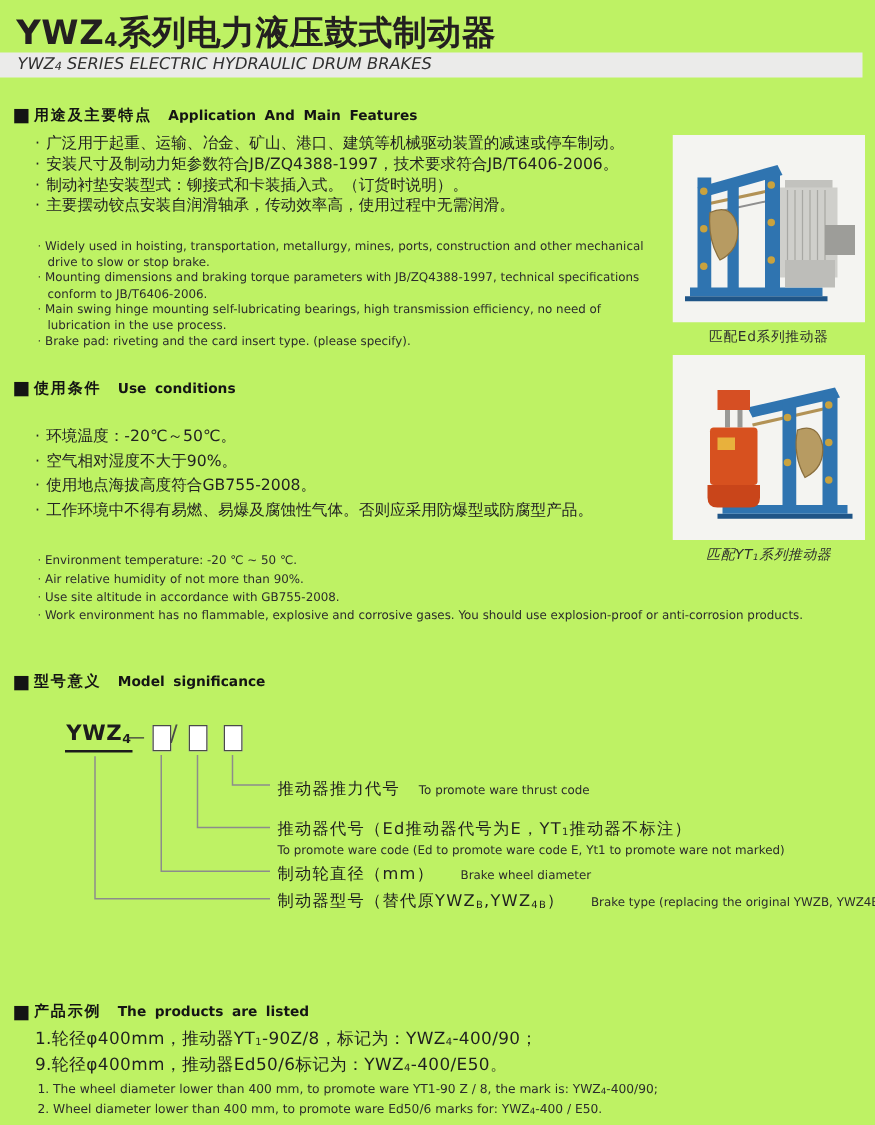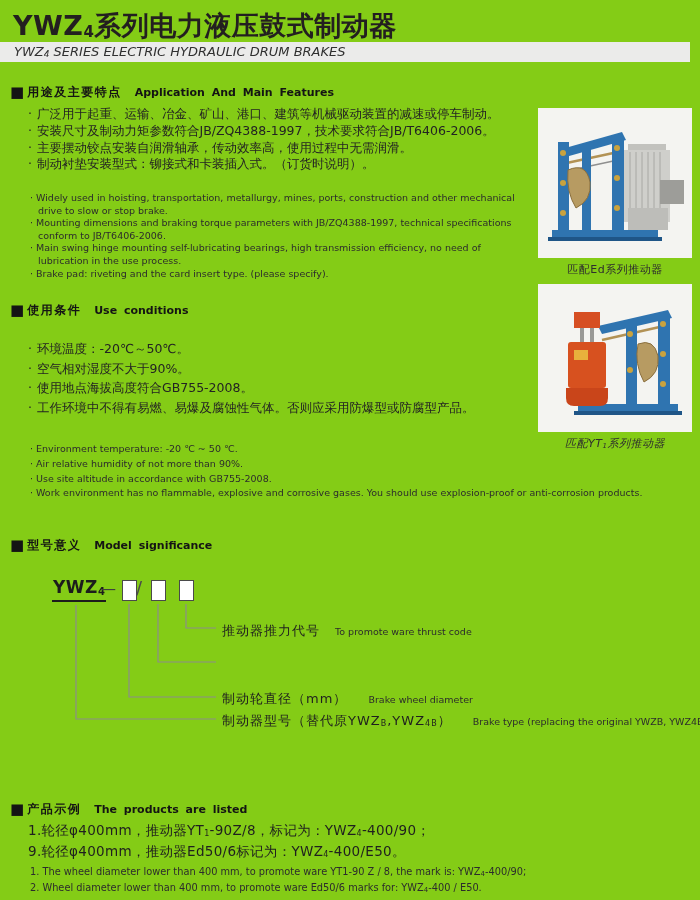--- a/index.html
+++ b/index.html
@@ -1,17 +1,17 @@
 <!DOCTYPE html>
 <html><head>
 <meta charset="utf-8">
 <style>
   html,body{margin:0;padding:0;background:#fff;}
   .page{
-    position:relative;width:700px;height:900px;background:#84cc16;overflow:hidden;
+    position:relative;width:700px;height:900px;background:#bef264;overflow:hidden;
     font-family:"DejaVu Sans","Liberation Sans",sans-serif;color:#231f20;
   }
   
   .title{position:absolute;left:13px;top:8px;font-size:27px;font-weight:700;letter-spacing:.5px;white-space:nowrap;}
   .title .sb{font-size:15px;vertical-align:-2px;}
   .graybar{position:absolute;left:0;top:42px;width:690px;height:20px;background:#ebebea;}
   .subtitle{position:absolute;left:14px;top:0;line-height:20px;font-size:13px;color:#303030;white-space:nowrap;font-style:italic;}
   .subtitle .sb{font-size:9px;vertical-align:-1px;}
   
   .sechead{position:absolute;left:10px;display:flex;align-items:center;white-space:nowrap;}
@@ -74,22 +74,22 @@
 
   <div class="sechead" style="top:84px">
     <span class="sq">■</span>
     <span class="zh">用途及主要特点</span>
     <span class="en">Application And Main Features</span>
   </div>
 
   <div class="zhlist list1">
     <div class="li"><span class="dot">·</span><span>广泛用于起重、运输、冶金、矿山、港口、建筑等机械驱动装置的减速或停车制动。</span></div>
     <div class="li"><span class="dot">·</span><span>安装尺寸及制动力矩参数符合JB/ZQ4388-1997，技术要求符合JB/T6406-2006。</span></div>
+    <div class="li"><span class="dot">·</span><span>制动衬垫安装型式：铆接式和卡装插入式。（订货时说明）。</span></div>
     <div class="li"><span class="dot">·</span><span>主要摆动铰点安装自润滑轴承，传动效率高，使用过程中无需润滑。</span></div>
-    <div class="li"><span class="dot">·</span><span>制动衬垫安装型式：铆接式和卡装插入式。（订货时说明）。</span></div>
   </div>
 
   <div class="enlist list1en">
     <div class="li"><span class="dot">·</span><span>Widely used in hoisting, transportation, metallurgy, mines, ports, construction and other mechanical drive to slow or stop brake.</span></div>
     <div class="li"><span class="dot">·</span><span>Mounting dimensions and braking torque parameters with JB/ZQ4388-1997, technical specifications conform to JB/T6406-2006.</span></div>
     <div class="li"><span class="dot">·</span><span>Main swing hinge mounting self-lubricating bearings, high transmission efficiency, no need of lubrication in the use process.</span></div>
     <div class="li"><span class="dot">·</span><span>Brake pad: riveting and the card insert type. (please specify).</span></div>
   </div>
 
   <figure class="photo photo1">
@@ -194,20 +194,24 @@
       <polyline points="129,4 129,97 216,97"></polyline>
       <polyline points="158,4 158,62 216,62"></polyline>
       <polyline points="186,4 186,28 216,28"></polyline>
     </g>
   </svg>
 
   <div class="ann a1">
     <span class="zh">推动器推力代号</span>
     <span class="en en-inline">To promote ware thrust code</span>
   </div>
+  <div class="ann a2">
+    <span class="zh"><span>推动器代号（Ed推动器代号为E，YT</span><span class="sb">1</span><span>推动器不标注）</span></span>
+    <span class="en en-block">To promote ware code (Ed to promote ware code E, Yt1 to promote ware not marked)</span>
+  </div>
   <div class="ann a3">
     <span class="zh">制动轮直径（mm）</span>
     <span class="en en-inline">Brake wheel diameter</span>
   </div>
   <div class="ann a4">
     <span class="zh"><span>制动器型号（替代原YWZ</span><span class="sb">B</span><span>,YWZ</span><span class="sb">4B</span><span>）</span></span>
     <span class="en en-inline">Brake type (replacing the original YWZB, YWZ4B)</span>
   </div>
 
   <div class="sechead" style="top:801px">

